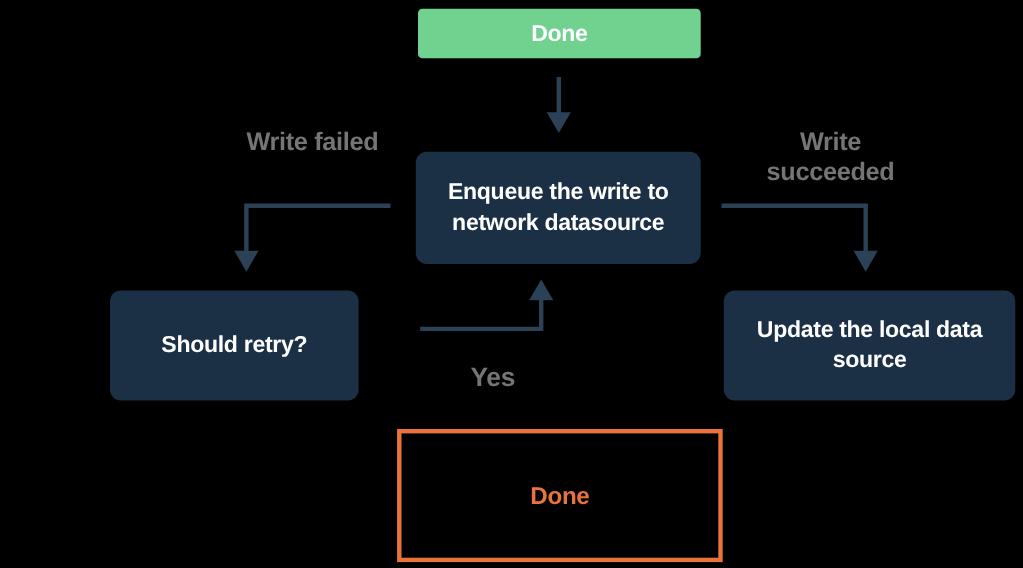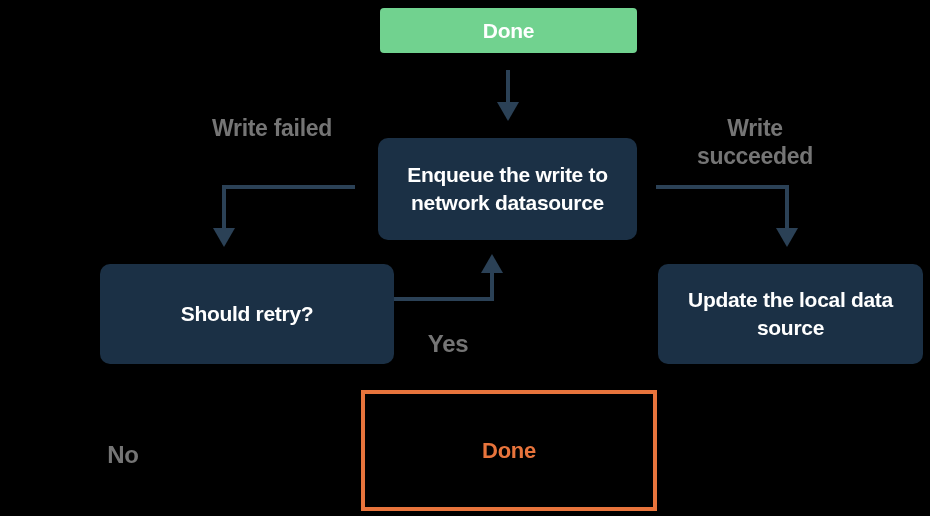--- a/index.html
+++ b/index.html
@@ -25,32 +25,32 @@
     position:absolute;display:flex;align-items:center;justify-content:center;
     text-align:center;font-weight:bold;letter-spacing:-0.3px;
     color:var(--node-text);background:var(--node-fill);
     font-size:21px;line-height:28px;border-radius:10px;padding:0 12px;
   }
   .node.start{
     left:380px;top:8px;width:257px;height:45px;
     background:var(--start-fill);border-radius:4px;font-size:21px;
   }
   .node.enqueue{left:378px;top:138px;width:259px;height:102px;text-align:center;}
-  .node.retry{left:100px;top:264px;width:294px;height:100px;}
+  .node.retry{left:100px;top:264px;width:226px;height:100px;}
   .node.update{left:658px;top:264px;width:265px;height:100px;}
   .node.done{
     left:361px;top:390px;width:296px;height:121px;
     background:transparent;border:4px solid var(--accent-orange);
     color:var(--accent-orange);border-radius:0;font-size:22px;
   }
   .edge-label{
     position:absolute;text-align:center;font-weight:bold;
     color:var(--label-color);font-size:23px;line-height:28px;letter-spacing:-0.3px;
   }
-  .edge-label.failed{left:212px;top:114px;width:120px;}
+  .edge-label.failed{left:224px;top:114px;width:120px;}
   .edge-label.succeeded{left:685px;top:114px;width:140px;}
   .edge-label.yes{left:408px;top:330px;width:80px;font-size:24px;}
   .edge-label.no{left:83px;top:441px;width:80px;font-size:24px;}
 </style>
 </head>
 <body>
 
 <div class="canvas">
 
   <svg class="connectors" viewBox="0 0 930 516" aria-hidden="true">
@@ -81,15 +81,14 @@
   <div class="node update">Update the local data source</div>
 
   <div class="node done">Done</div>
 
   <div class="edge-label failed">Write failed</div>
 
   <div class="edge-label yes">Yes</div>
 
   <div class="edge-label succeeded">Write succeeded</div>
 
-  <div class="edge-label no">No</div>
 
 </div>
 
 </body></html>

